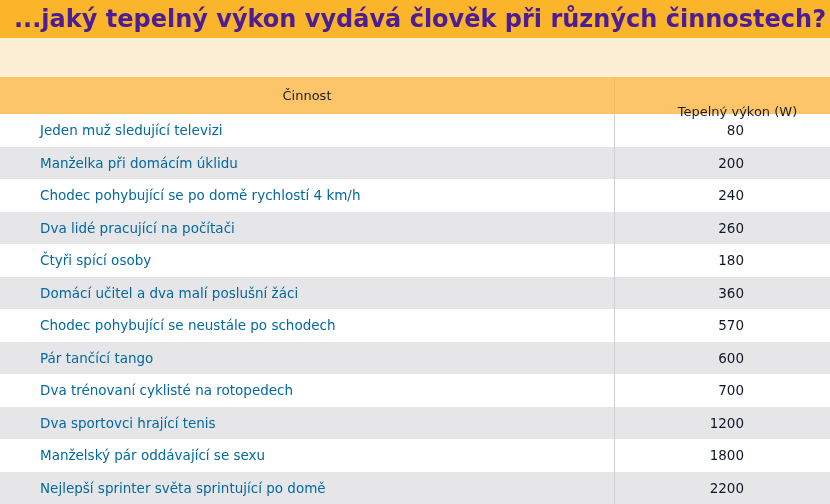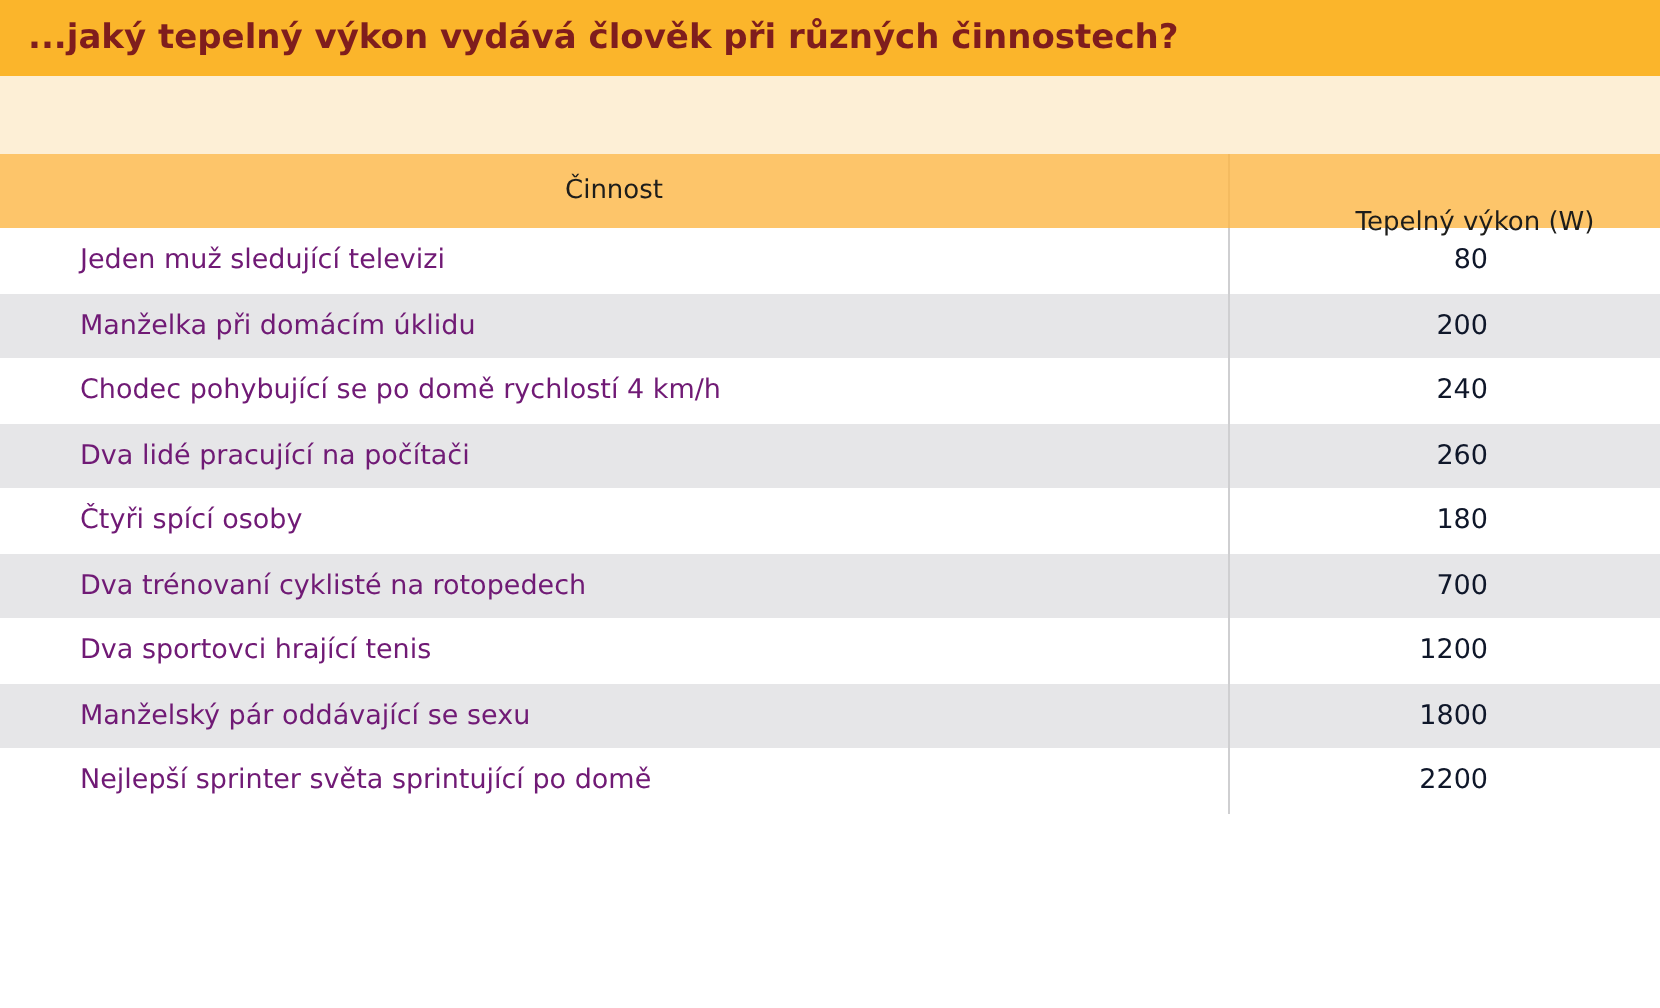--- a/index.html
+++ b/index.html
@@ -1,29 +1,29 @@
 <!DOCTYPE html>
 <html><head>
 <meta charset="utf-8">
 <style>
   html, body { margin:0; padding:0; }
   body { width:830px; height:504px; overflow:hidden; background:#ffffff; font-family:"DejaVu Sans", sans-serif; }
   .title-bar { height:38px; background:#fbb52b; display:flex; align-items:center; padding-left:14px; box-sizing:border-box; }
-  .title-bar span { font-size:17px; font-weight:bold; color:#7f1d1d; letter-spacing:0; }
+  .title-bar span { font-size:24px; font-weight:bold; color:#4c1d95; letter-spacing:0; }
   .sub-band { height:39px; background:#fdefd6; }
   .table { width:830px; }
   .header-row { display:flex; height:37px; background:#fdc56a; align-items:center; }
   .cell-activity { width:615px; box-sizing:border-box; }
   .cell-value { width:215px; box-sizing:border-box; }
   .header-row .cell-activity { text-align:center; font-size:13px; color:#1d1d1b; border-right:1px solid #f4bb60; height:100%; display:flex; align-items:center; justify-content:center; }
   .header-row .cell-value { text-align:center; font-size:13px; color:#1d1d1b; padding-left:30px; height:100%; display:flex; align-items:center; justify-content:center;margin-top:32px; }
   .row { display:flex; height:32.5px; align-items:center; }
   .row:nth-child(even) { background:#e6e6e8; }
   .row:nth-child(odd) { background:#ffffff; }
-  .row .cell-activity { padding-left:40px; font-size:13.5px; color:#701a75; border-right:1px solid #cfcfd1; height:100%; display:flex; align-items:center; white-space:nowrap; }
+  .row .cell-activity { padding-left:40px; font-size:13.5px; color:#0369a1; border-right:1px solid #cfcfd1; height:100%; display:flex; align-items:center; white-space:nowrap; }
   .row .cell-value { text-align:right; padding-right:86px; font-size:13.5px; color:#0f172a; height:100%; display:flex; align-items:center; justify-content:flex-end; }
 </style>
 </head>
 <body>
 
 <div class="title-bar">
   <span>...jaký tepelný výkon vydává člověk při různých činnostech?</span>
 </div>
 <div class="sub-band"></div>
 
@@ -47,20 +47,32 @@
     </div>
     <div class="row">
       <div class="cell-activity">Dva lidé pracující na počítači</div>
       <div class="cell-value">260</div>
     </div>
     <div class="row">
       <div class="cell-activity">Čtyři spící osoby</div>
       <div class="cell-value">180</div>
     </div>
     <div class="row">
+      <div class="cell-activity">Domácí učitel a dva malí poslušní žáci</div>
+      <div class="cell-value">360</div>
+    </div>
+    <div class="row">
+      <div class="cell-activity">Chodec pohybující se neustále po schodech</div>
+      <div class="cell-value">570</div>
+    </div>
+    <div class="row">
+      <div class="cell-activity">Pár tančící tango</div>
+      <div class="cell-value">600</div>
+    </div>
+    <div class="row">
       <div class="cell-activity">Dva trénovaní cyklisté na rotopedech</div>
       <div class="cell-value">700</div>
     </div>
     <div class="row">
       <div class="cell-activity">Dva sportovci hrající tenis</div>
       <div class="cell-value">1200</div>
     </div>
     <div class="row">
       <div class="cell-activity">Manželský pár oddávající se sexu</div>
       <div class="cell-value">1800</div>

